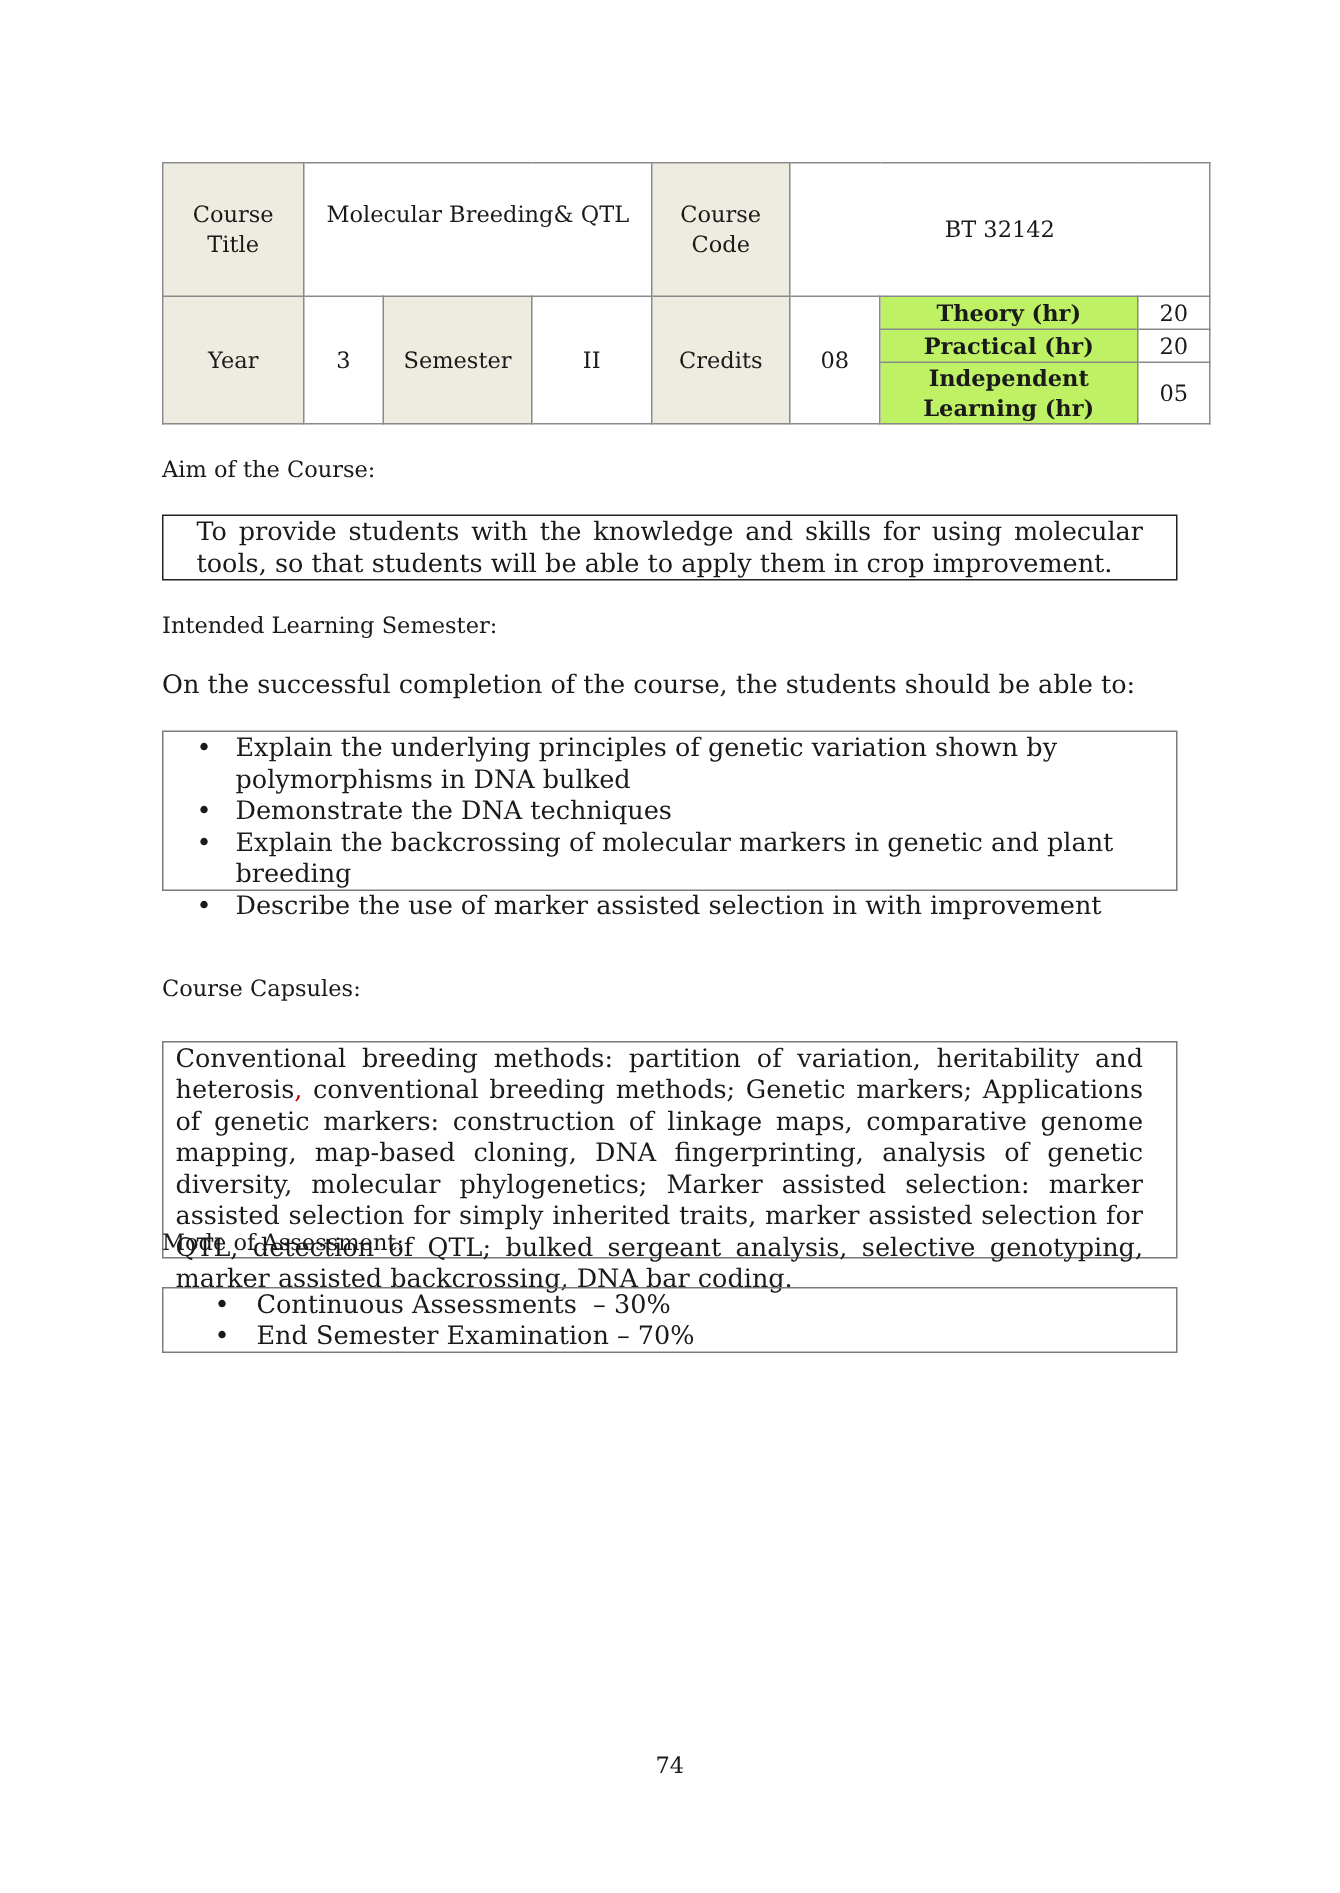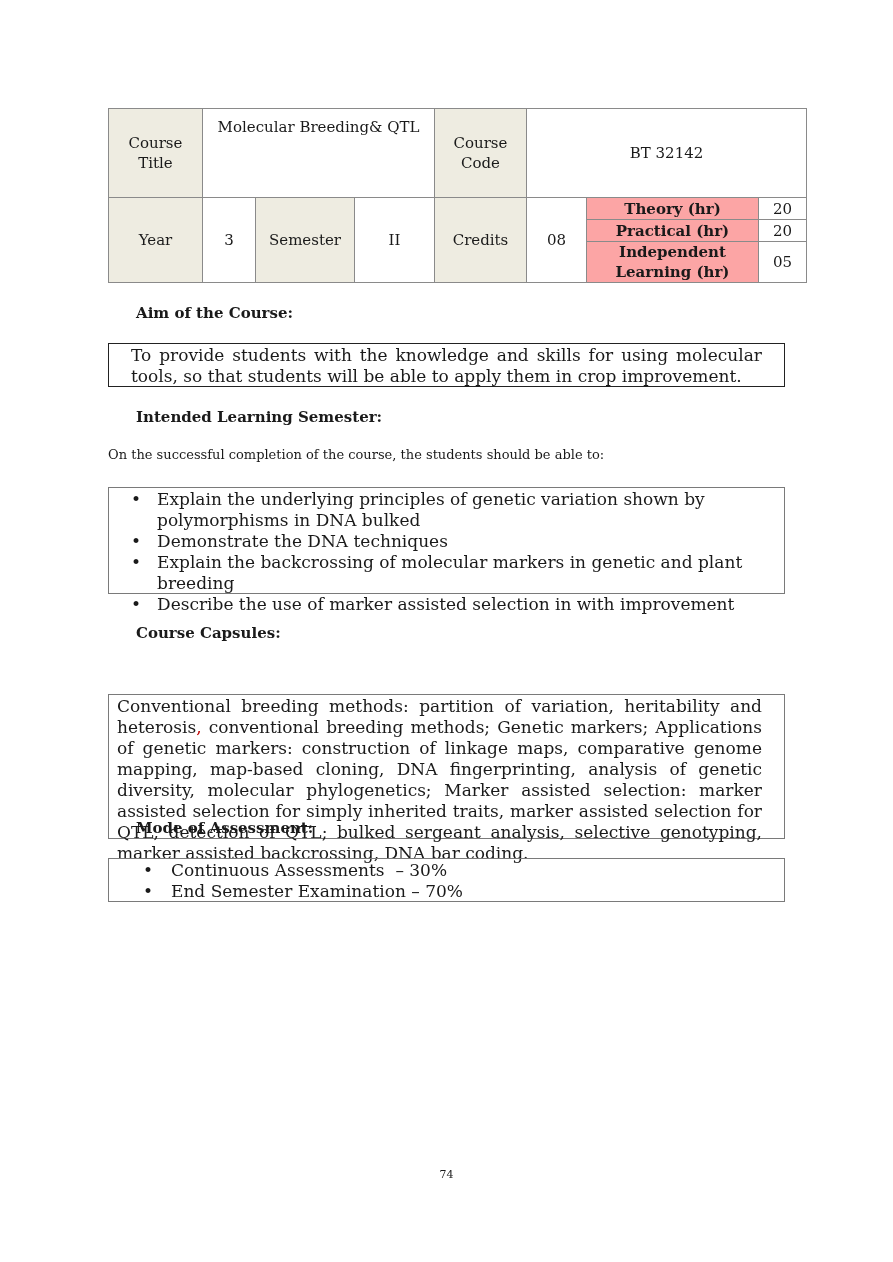--- a/index.html
+++ b/index.html
@@ -2,60 +2,60 @@
 <html><head>
   <meta charset="utf-8">
   <style>
     html, body { margin: 0; padding: 0; background: #ffffff; }
     body { width: 893px; height: 1262px; position: relative; font-family: "DejaVu Serif", "Liberation Serif", serif; color: #1a1a1a; }
     .page { position: absolute; left: 0; top: 0; width: 893px; height: 1262px; }
 
     table.info { position: absolute; left: 108px; top: 108px; width: 698px; border-collapse: collapse; table-layout: fixed; font-size: 15px; }
     table.info td { border: 1px solid #8a8a8a; text-align: center; vertical-align: middle; padding: 0 4px; line-height: 20px; }
     table.info td.hd { background: #eeece1; font-weight: normal; }
-    table.info td.hdsub { background: #fca5a5; font-weight: bold; }
+    table.info td.hdsub { background: #bef264; font-weight: bold; }
     table.info td.v { background: #ffffff; }
 
-    .heading { position: absolute; left: 108px; font-weight: bold; font-size: 15px; margin-left: 28px; }
-    .para { position: absolute; left: 108px; font-size: 13px; }
+    .heading { position: absolute; left: 108px; font-weight: normal; font-size: 15px; }
+    .para { position: absolute; left: 108px; font-size: 17px; }
 
     .box { position: absolute; left: 108px; width: 677px; border: 1px solid #7a7a7a; box-sizing: border-box; font-size: 17px; line-height: 21px; }
     .box.aim { border: 1.5px solid #222; padding: 1px 22px 0 22px; text-align: justify; }
     .box ul { margin: 0; padding: 0; list-style: none; }
     .box li { position: relative; }
     .box li .bullet { position: absolute; left: 0; top: 0; }
     .box.ilo { padding: 1px 20px 0 22px; }
     .box.ilo li { padding-left: 26px; }
     .box.cap { padding: 1px 22px 0 8px; text-align: justify; text-align-last: left; margin-top: 40px; }
     .box.assess { padding: 1px 20px 0 34px; }
     .box.assess li { padding-left: 28px; }
     .red { color: #c00000; }
 
-    .pageno { position: absolute; left: 0; width: 893px; top: 1168px; text-align: center; font-size: 11px; }
+    .pageno { position: absolute; left: 0; width: 893px; top: 1168px; text-align: center; font-size: 15px; }
   </style>
 </head>
 <body>
 
 <div class="page">
 
   <table class="info">
     <colgroup>
       <col style="width:94px">
         <col style="width:53px">
         <col style="width:99px">
         <col style="width:80px">
         <col style="width:92px">
         <col style="width:60px">
         <col style="width:172px">
         <col style="width:48px">
     </colgroup>
     <tbody>
         <tr style="height:89px">
       <td class="hd">Course Title</td>
-      <td class="v" colspan="3" style="vertical-align:top;padding-top:8px">Molecular Breeding&amp; QTL</td>
+      <td class="v" colspan="3" style="vertical-align:top;padding-top:24px">Molecular Breeding&amp; QTL</td>
       <td class="hd">Course Code</td>
       <td class="v" colspan="3">BT 32142</td>
     </tr>
     <tr style="height:22px">
       <td class="hd" rowspan="3">Year</td>
       <td class="v" rowspan="3">3</td>
       <td class="hd" rowspan="3">Semester</td>
       <td class="v" rowspan="3">II</td>
       <td class="hd" rowspan="3">Credits</td>
       <td class="v" rowspan="3">08</td>
@@ -82,21 +82,21 @@
   <div class="para" style="top:447px">On the successful completion of the course, the students should be able to:</div>
   <div class="box ilo" style="top:487px;height:107px">
     <ul>
       <li><span class="bullet">•</span><span>Explain the underlying principles of genetic variation shown by polymorphisms in DNA bulked</span></li>
       <li><span class="bullet">•</span><span>Demonstrate the DNA techniques</span></li>
       <li><span class="bullet">•</span><span>Explain the backcrossing of molecular markers in genetic and plant breeding</span></li>
       <li><span class="bullet">•</span><span>Describe the use of marker assisted selection in with improvement</span></li>
     </ul>
   </div>
 
-  <div class="heading" style="top:624px">Course Capsules:</div>
+  <div class="heading" style="top:650px">Course Capsules:</div>
   <div class="box cap" style="top:654px;height:145px">
     <span>Conventional breeding methods: partition of variation, heritability and heterosis</span><span class="red">,</span><span> conventional breeding methods; Genetic markers; Applications of genetic markers: construction of linkage maps, comparative genome mapping, map-based cloning, DNA fingerprinting, analysis of genetic diversity, molecular phylogenetics; Marker assisted selection: marker assisted selection for simply inherited traits, marker assisted selection for QTL, detection of QTL;  bulked sergeant analysis, selective genotyping, marker assisted backcrossing, DNA bar coding.</span>
   </div>
 
   <div class="heading" style="top:819px">Mode of Assessment:</div>
   <div class="box assess" style="top:858px;height:44px">
     <ul>
       <li><span class="bullet">•</span><span style="white-space:pre">Continuous Assessments  – 30%</span></li>
       <li><span class="bullet">•</span><span>End Semester Examination – 70%</span></li>
     </ul>

